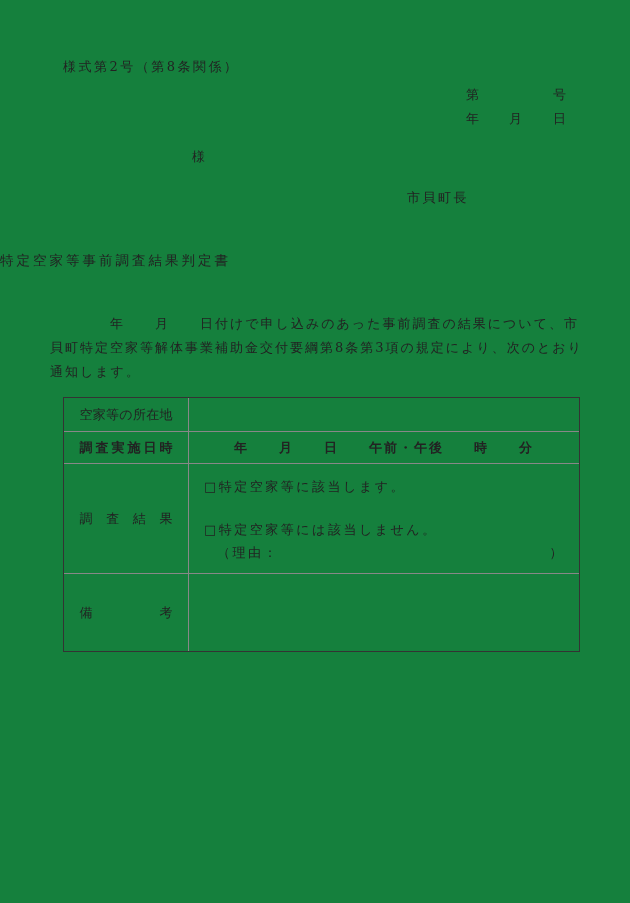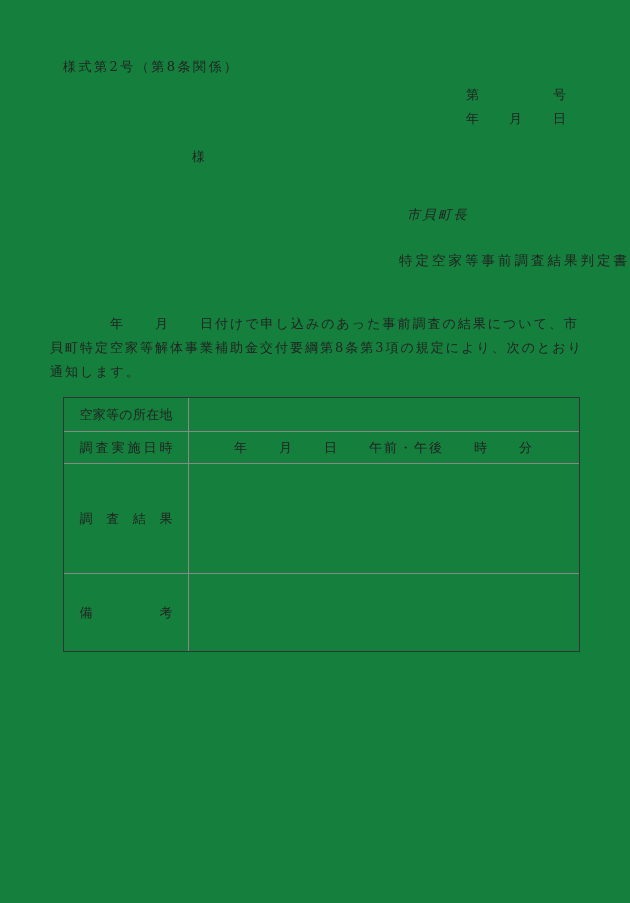--- a/index.html
+++ b/index.html
@@ -18,46 +18,46 @@
 
   .form-number { left: 63px; top: 58px; letter-spacing: 2.5px; }
 
   .doc-no-prefix { left: 466px; top: 86px; }
   .doc-no-suffix { left: 553px; top: 86px; }
   .date-year  { left: 466px; top: 110px; }
   .date-month { left: 509px; top: 110px; }
   .date-day   { left: 553px; top: 110px; }
 
   .addressee { left: 192px; top: 148px; }
-  .sender    { left: 407px; top: 206px; letter-spacing: 2.5px; font-style: italic; }
+  .sender    { left: 407px; top: 189px; letter-spacing: 2.5px; }
 
   .doc-title {
     left: 0; right: 0; top: 252px;
-    text-align: right;
+    text-align: left;
     font-size: 13.5px;
     letter-spacing: 3px;
     font-family: Liberation Mono, monospace;
   }
 
   .body-text {
     left: 50px; top: 312px; width: 517px;
     line-height: 24px;
     letter-spacing: 2px;
   }
   .body-line { white-space: nowrap; }
 
   .form-table {
     left: 63px; top: 397px; width: 517px;
     border: 1.5px solid #333333;
     box-sizing: border-box;
   }
   .t-row { display: flex; border-top: 1px solid #888888; box-sizing: border-box; }
   .t-row:first-child { border-top: none; }
   .row-location { height: 33px; }
-  .row-datetime { height: 32px; }
+  .row-datetime { height: 32px; font-weight: bold; }
   .row-result   { height: 110px; }
   .row-remarks  { height: 78px; }
 
   .t-label {
     width: 125px;
     border-right: 1px solid #888888;
     display: flex;
     align-items: center;
     justify-content: center;
     box-sizing: border-box;
@@ -125,20 +125,32 @@
       <div class="t-label">
         <span class="t-label-inner">調査実施日時</span>
       </div>
       <div class="t-value v-center">年　　月　　日　　午前・午後　　時　　分</div>
     </div>
 
     <div class="t-row row-result">
       <div class="t-label">
         <span class="t-label-inner">調査結果</span>
       </div>
+      <div class="t-result-cell">
+        <div class="result-option1">
+          <span class="checkbox">□</span><span>特定空家等に該当します。</span>
+        </div>
+        <div class="result-option2">
+          <span class="checkbox">□</span><span>特定空家等には該当しません。</span>
+        </div>
+        <div class="result-reason">
+          <span>（理由：</span>
+          <span>）</span>
+        </div>
+      </div>
     </div>
 
     <div class="t-row row-remarks">
       <div class="t-label">
         <span class="t-label-inner">備考</span>
       </div>
       <div class="t-value"></div>
     </div>
 
   </div>

